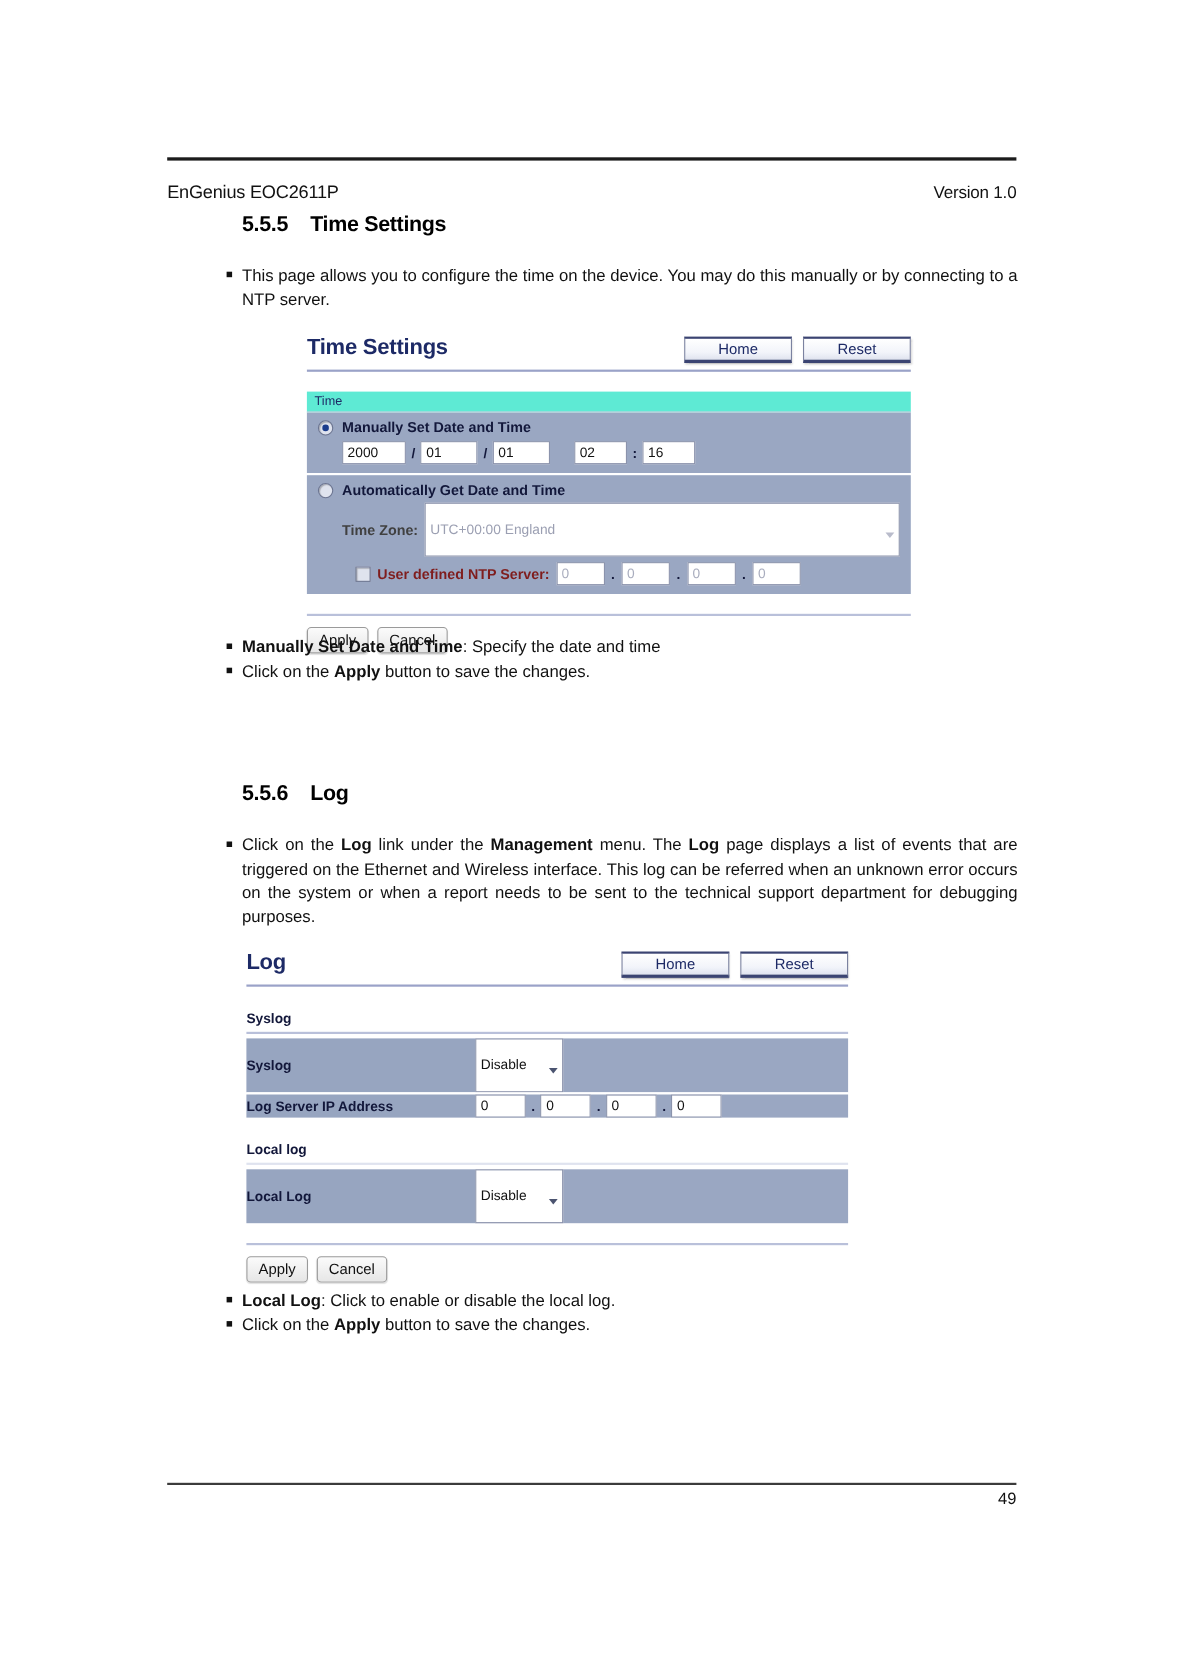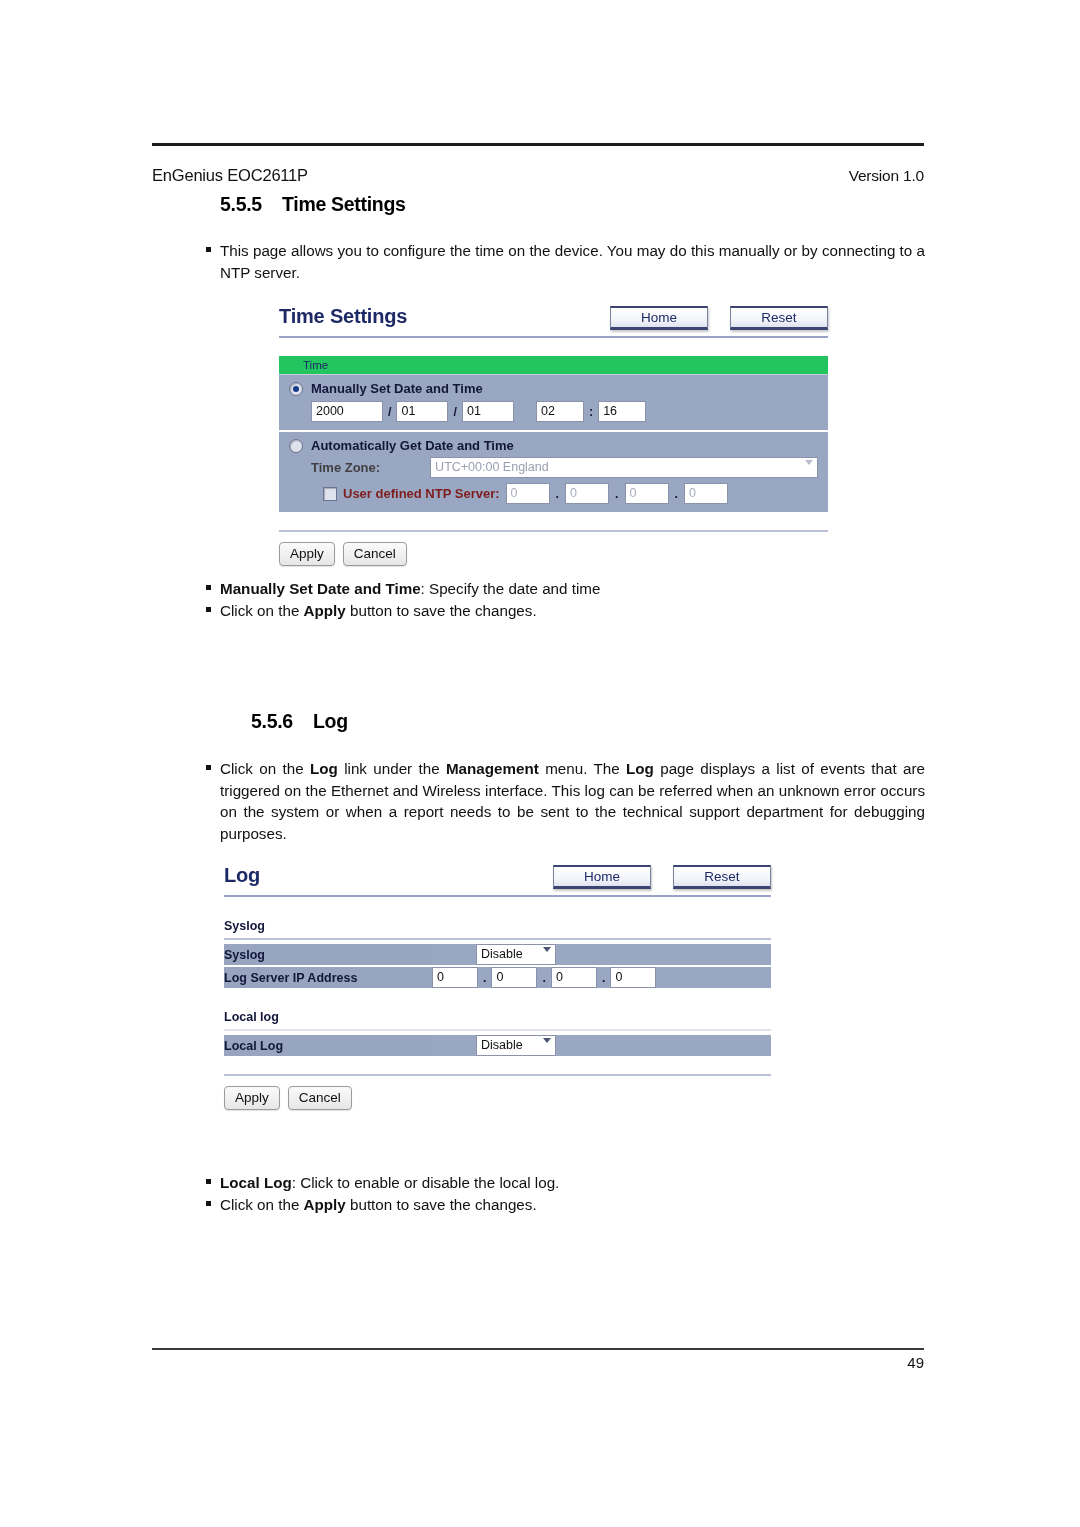--- a/index.html
+++ b/index.html
@@ -79,21 +79,21 @@
     color: #1d2a66;
     font-size: 20px;
     letter-spacing: -0.2px;
     line-height: 26px;
   }
   .ui-titlebar {
     display: flex;
     align-items: flex-start;
     justify-content: space-between;
   }
-  .ui-btnrow { display: flex; gap: 22px; padding-top: 3px; }
+  .ui-btnrow { display: flex; gap: 10px; padding-top: 3px; }
   .hdr-btn {
     min-width: 76px;
     text-align: center;
     font-size: 13.5px;
     color: #1d2a66;
     background: linear-gradient(#ffffff, #f2f4fa 65%, #dfe3ef);
     border: 1px solid #7b82a0;
     border-top: 2px solid #3b4472;
     border-bottom: 3px solid #3b4472;
     padding: 2px 10px 2px;
@@ -111,24 +111,24 @@
     font-weight: bold;
     color: #12173a;
     margin-bottom: 5px;
   }
   .grp-rule { height: 2px; background: #b9c0da; }
 
   .tbl { width: 100%; border-collapse: collapse; table-layout: fixed; }
   .tbl td { padding: 0; vertical-align: middle; }
 
   .cap-row td {
-    background: #22c55e;
+    background: #5eead4;
     font-size: 11.5px;
     color: #1d2a66;
-    padding: 3px 24px;
+    padding: 3px 7px;
     border-bottom: 1px solid #c8cee0;
   }
 
   .lab-cell {
     background: #97a5c0;
     color: #12173a;
     font-weight: bold;
     font-size: 12.5px;
     padding: 6px 8px;
   }
@@ -187,27 +187,26 @@
     line-height: 15px;
     box-sizing: border-box;
   }
   .txtf.ph { color: #a9adbe; }
   .sep { color: #12173a; font-weight: bold; font-size: 12.5px; }
 
   .selbox {
     background: #ffffff;
     border: 1px solid #8b93ac;
     font-size: 12.5px;
-    padding: 2px 4px;
+    padding: 16px 4px;
     display: flex;
-    align-items: flex-start;
+    align-items: flex-end;
     justify-content: space-between;
     box-sizing: border-box;
     line-height: 15px;
-    margin-left: 44px;
   }
   .selbox .txt { color: #111; }
   .selbox .txt.grey { color: #9b9fb2; }
   .caret {
     width: 0; height: 0;
     border-left: 4px solid transparent;
     border-right: 4px solid transparent;
     border-top: 5px solid #4b5470;
     margin-left: 8px;
     flex: none;
@@ -286,21 +285,21 @@
       <td>Time</td>
     </tr>
     <tr>
       <td>
         <div class="blue-block">
           <div class="opt-line">
             <span class="radio on"></span>
             <span>Manually Set Date and Time</span>
           </div>
           <div style="display:flex; align-items:center; gap:5px; margin-top:5px; padding-left:22px;">
-            <input class="txtf" style="width: 72px;" value="2000">
+            <input class="txtf" style="width: 58px;" value="2000">
             <span class="sep">/</span>
             <input class="txtf" style="width: 52px;" value="01">
             <span class="sep">/</span>
             <input class="txtf" style="width: 52px;" value="01">
             <span style="width:12px;"></span>
             <input class="txtf" style="width: 48px;" value="02">
             <span class="sep">:</span>
             <input class="txtf" style="width: 48px;" value="16">
           </div>
         </div>
@@ -353,21 +352,21 @@
   <div class="bullet-row">
     <span class="sq"></span>
     <b>Manually Set Date and Time</b><span>: Specify the date and time</span>
   </div>
   <div class="bullet-row">
     <span class="sq"></span>
     <span>Click on the </span><b>Apply</b><span> button to save the changes.</span>
   </div>
 </div>
 
-<div class="sec-heading" style="left:220px; top:710px;margin-left:31px;">
+<div class="sec-heading" style="left:220px; top:710px;">
   <span class="num">5.5.6</span><span>Log</span>
 </div>
 
 <div class="bullet-block" style="left:180px; top:758px; width:745px;">
   <div class="bullet-row just">
     <span class="sq"></span>
     <span id="log-intro-text"><span>Click on the </span><b>Log</b><span> link under the </span><b>Management</b><span> menu. The </span><b>Log</b><span> page displays a list of events that are triggered on the Ethernet and Wireless interface. This log can be referred when an unknown error occurs on the system or when a report needs to be sent to the technical support department for debugging purposes.</span></span>
   </div>
 </div>
 

